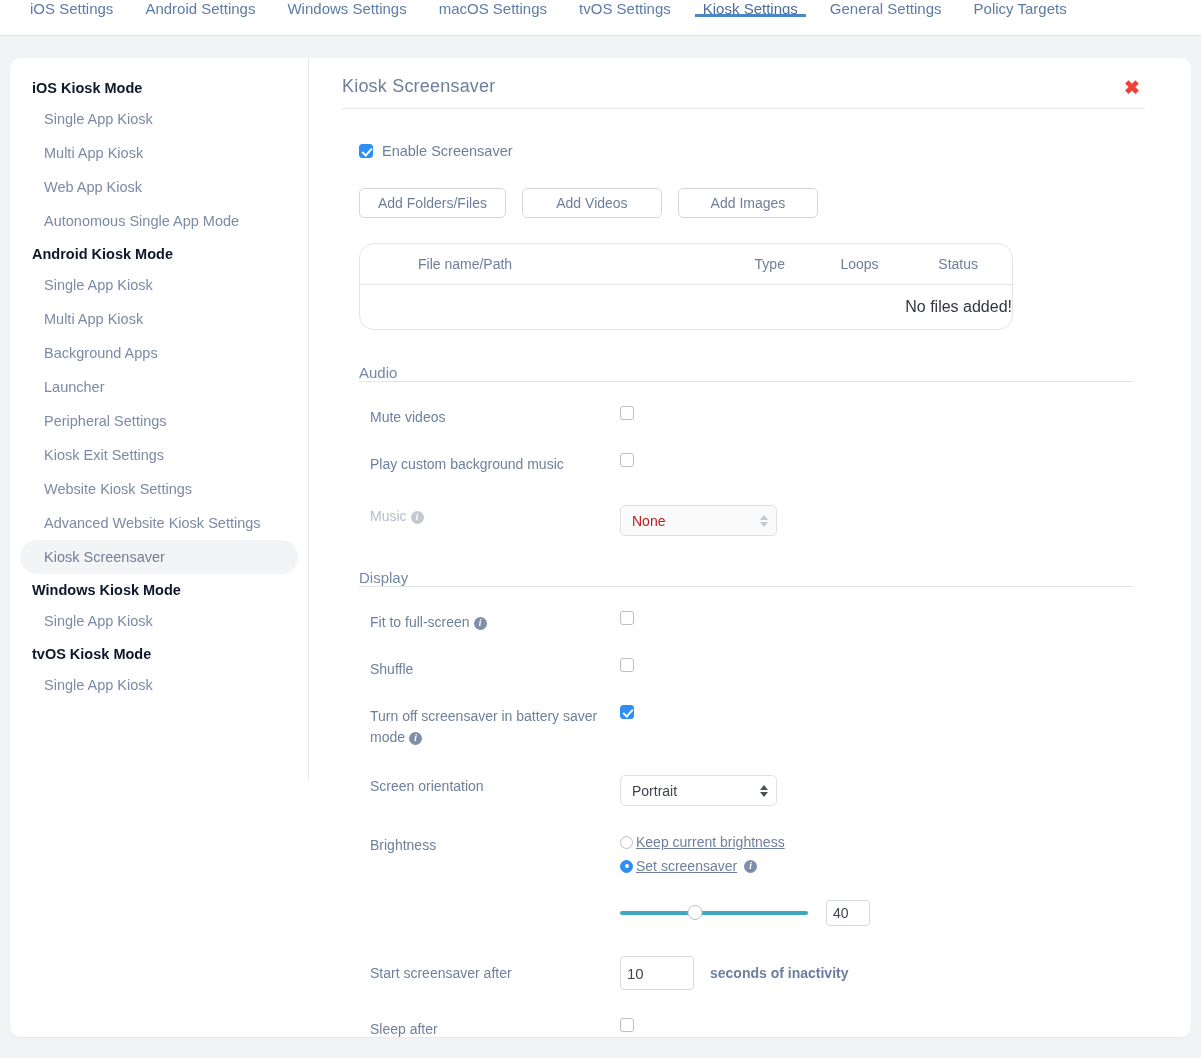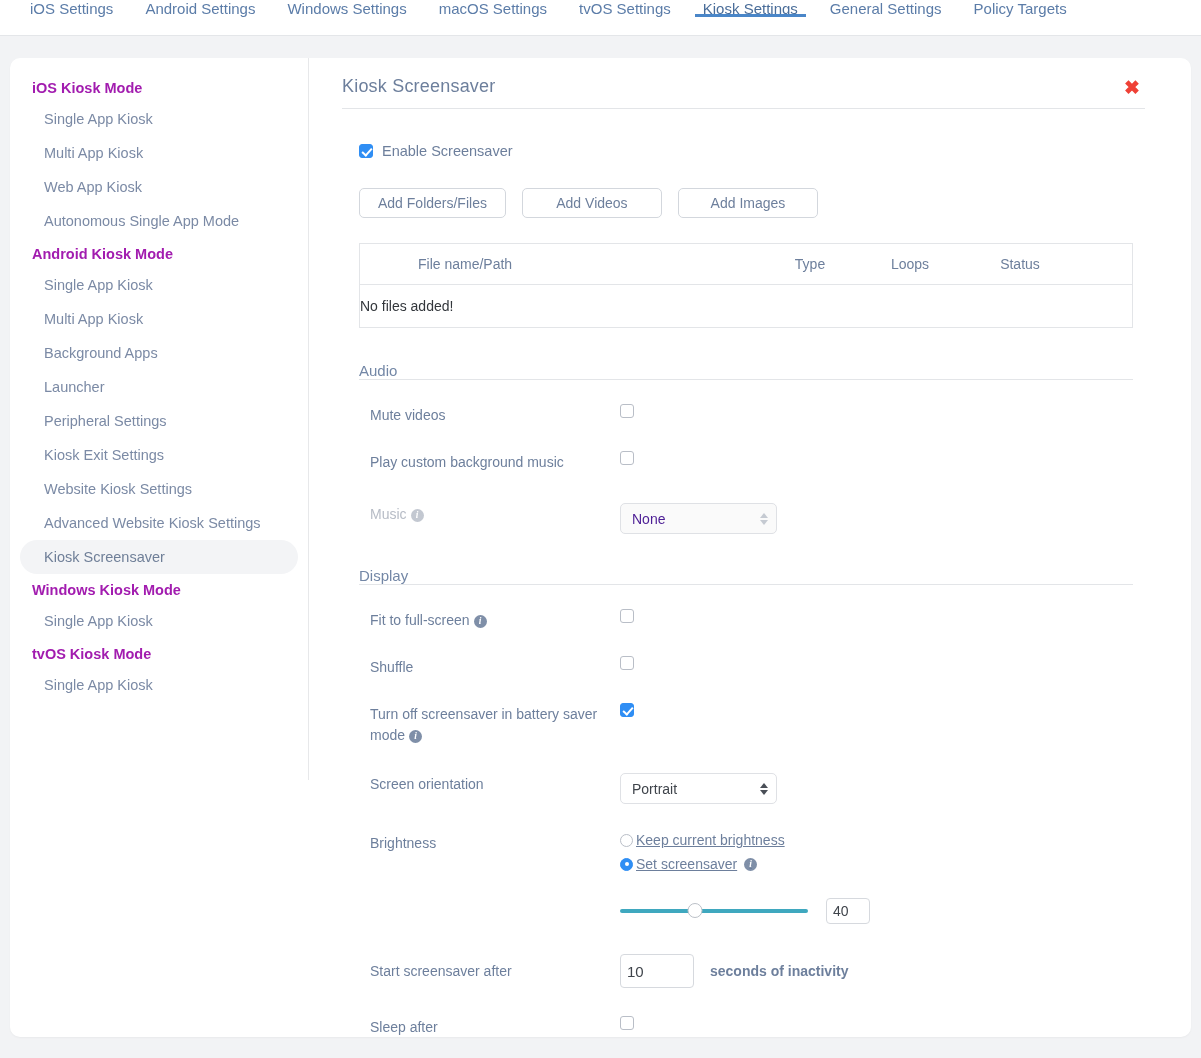--- a/index.html
+++ b/index.html
@@ -59,21 +59,21 @@
   .sidebar {
     width: 299px;
     flex: 0 0 299px;
     border-right: 1px solid #e7e8ea;
     padding: 14px 10px 0 10px;
     height: 722px;
   }
   .nav-group {
     font-size: 14.5px;
     font-weight: bold;
-    color: #a21caf;
+    color: #0f172a;
     padding: 6px 10px 6px 12px;
     margin-top: 2px;
   }
   .nav-item {
     font-size: 14.5px;
     color: #7b8aa5;
     padding: 9px 10px 9px 24px;
     border-radius: 20px;
     cursor: pointer;
   }
@@ -160,40 +160,40 @@
     padding: 0 18px;
     height: 30px;
     min-width: 140px;
     cursor: pointer;
   }
 
   
   .tbl {
     margin-top: 25px;
     margin-left: 17px;
-    width: 774px;
+    width: 654px;
     border: 1px solid #e3e5e8;
-    border-radius: 0;
+    border-radius: 15px;
     font-size: 14px;
   }
   .tbl-head {
     display: flex;
     border-bottom: 1px solid #e3e5e8;
     color: #6d7f9c;
     padding: 12px 0;
   }
   .th-file { width: 400px; padding-left: 58px; }
   .th-type { width: 100px; text-align: center; }
   .th-loops { width: 100px; text-align: center; }
   .th-status { width: 120px; text-align: center; }
   .tbl-empty {
-    text-align: left;
+    text-align: right;
     padding: 13px 0;
     color: #33373c;
-    font-size: 14px;
+    font-size: 16px;
   }
 
   
   .section {
     margin-top: 34px;
     margin-left: 17px;
     width: 774px;
   }
   .section-title {
     font-size: 15px;
@@ -245,21 +245,21 @@
     border-radius: 5px;
     background: #fff;
     display: flex;
     align-items: center;
     padding: 0 8px 0 11px;
     font-size: 14px;
     color: #3f444b;
     cursor: pointer;
     justify-content: space-between;
   }
-  .sel.disabled { background: #fafafa; color: #4c1d95; cursor: default; }
+  .sel.disabled { background: #fafafa; color: #b91c1c; cursor: default; }
   .spin { display: flex; flex-direction: column; gap: 2px; line-height: 0; }
   .spin i {
     display: block;
     width: 0; height: 0;
     border-left: 4px solid transparent;
     border-right: 4px solid transparent;
   }
   .spin .up { border-bottom: 5px solid #4a4f57; }
   .spin .dn { border-top: 5px solid #4a4f57; }
   .sel.disabled .spin .up { border-bottom-color: #c5cad2; }

